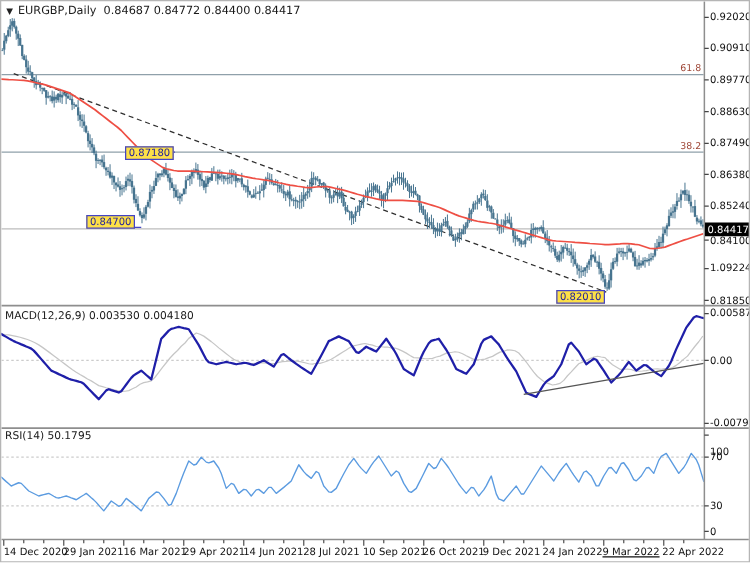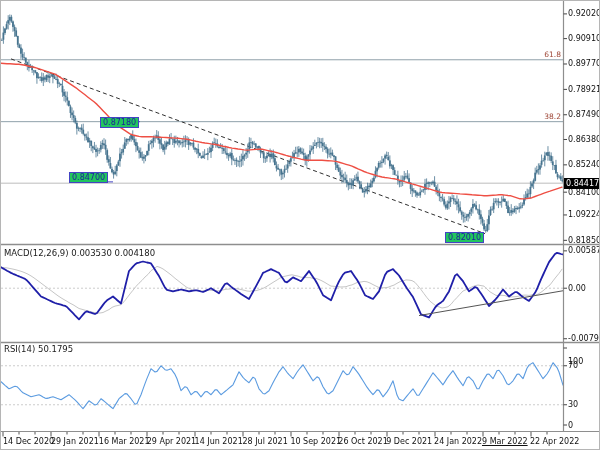--- a/index.html
+++ b/index.html
@@ -5,21 +5,21 @@
   html,body{margin:0;padding:0;background:#fff;}
   #chart-root{position:relative;width:600px;height:450px;background:#fff;border:1px solid #b5b5b5;
     box-sizing:border-box;overflow:hidden;font-family:"DejaVu Sans",sans-serif;}
   #chart-svg{position:absolute;left:0;top:0;}
   .titlebar{position:absolute;left:4px;top:3px;font-size:9px;color:#1a1a1a;white-space:nowrap;z-index:6;}
   .titlebar .dd{font-size:7px;color:#222;margin-right:4px;cursor:pointer;}
   .indlab{position:absolute;font-size:8.5px;color:#1a1a1a;white-space:nowrap;z-index:6;}
   .axlab{position:absolute;font-size:8px;color:#111;white-space:nowrap;z-index:5;}
   .datelab{position:absolute;font-size:8px;color:#111;white-space:nowrap;z-index:5;}
   .fiblab{position:absolute;font-size:7.5px;color:#9e4636;width:22px;text-align:right;z-index:5;}
-  .ann{position:absolute;font-size:8px;line-height:9px;color:#1d1d9e;background:#22c55e;
+  .ann{position:absolute;font-size:8px;line-height:9px;color:#1d1d9e;background:#fde047;
     border:1px solid #4444c4;padding:0 2px;z-index:5;}
   .curprice{position:absolute;left:563px;width:36px;height:11px;background:#000;color:#fff;
     font-size:8px;line-height:11px;padding-left:2px;z-index:7;}
   .watermark{position:absolute;left:181px;top:206px;font-size:19px;color:#d4d7db;letter-spacing:.5px;z-index:1;}
   .hit{position:absolute;z-index:4;}
 </style>
 </head>
 <body>
 
 <div id="chart-root">
@@ -816,40 +816,43 @@
       <line x1="562.5" y1="347" x2="566" y2="347" stroke="#444" stroke-width="1"></line>
       <line x1="562.5" y1="364.75" x2="566" y2="364.75" stroke="#444" stroke-width="1"></line>
       <line x1="562.5" y1="403.75" x2="566" y2="403.75" stroke="#444" stroke-width="1"></line>
       <line x1="562.5" y1="424" x2="566" y2="424" stroke="#444" stroke-width="1"></line>
     </svg>
 
   <div class="hit" style="left:0;top:0;width:562px;height:243px"></div>
   <div class="hit" style="left:0;top:245px;width:562px;height:96px"></div>
   <div class="hit" style="left:0;top:342px;width:562px;height:88px"></div>
 
+  <div class="titlebar">
+    <span class="dd">▼</span><span>EURGBP,Daily</span>&nbsp;&nbsp;<span>0.84687 0.84772 0.84400 0.84417</span>
+  </div>
 
   <div class="indlab" style="left:3px;top:247px">
     <span>MACD(12,26,9)</span>&nbsp;<span>0.003530 0.004180</span>
   </div>
 
   <div class="indlab" style="left:3px;top:343px">
     <span>RSI(14)</span>&nbsp;<span>50.1795</span>
   </div>
 
 
   <div class="curprice" id="cur-price-box" style="top: 176.677px;">0.84417</div>
 <span class="fiblab" style="left: 538px; top: 49.2689px;">61.8</span>
     <span class="fiblab" style="left: 538px; top: 111.162px;">38.2</span>
     <span class="ann" style="left: 99px; top: 115.662px;">0.87180</span>
     <span class="ann" style="left: 68px; top: 170.877px;">0.84700</span>
     <span class="ann" style="left: 444px; top: 230.766px;">0.82010</span>
     <span class="axlab" style="left: 567px; top: 8.40552px;">0.92020</span>
     <span class="axlab" style="left: 567px; top: 33.1183px;">0.90910</span>
     <span class="axlab" style="left: 567px; top: 58.4991px;">0.89770</span>
-    <span class="axlab" style="left: 567px; top: 83.8798px;">0.78921</span>
+    <span class="axlab" style="left: 567px; top: 83.8798px;">0.88630</span>
     <span class="axlab" style="left: 567px; top: 109.261px;">0.87490</span>
     <span class="axlab" style="left: 567px; top: 133.973px;">0.86380</span>
     <span class="axlab" style="left: 567px; top: 159.354px;">0.85240</span>
     <span class="axlab" style="left: 567px; top: 186.677px;">0.84100</span>
     <span class="axlab" style="left: 567px; top: 209.448px;">1.09224</span>
     <span class="axlab" style="left: 567px; top: 234.828px;">0.81850</span>
     <span class="axlab" style="left: 567px; top: 245.367px;">0.005872</span>
     <span class="axlab" style="left: 567px; top: 282.712px;">0.00</span>
     <span class="axlab" style="left: 567px; top: 333.242px;">-0.007945</span>
     <span class="axlab" style="left: 567px; top: 342.5px; margin-top: 13px;">100</span>

